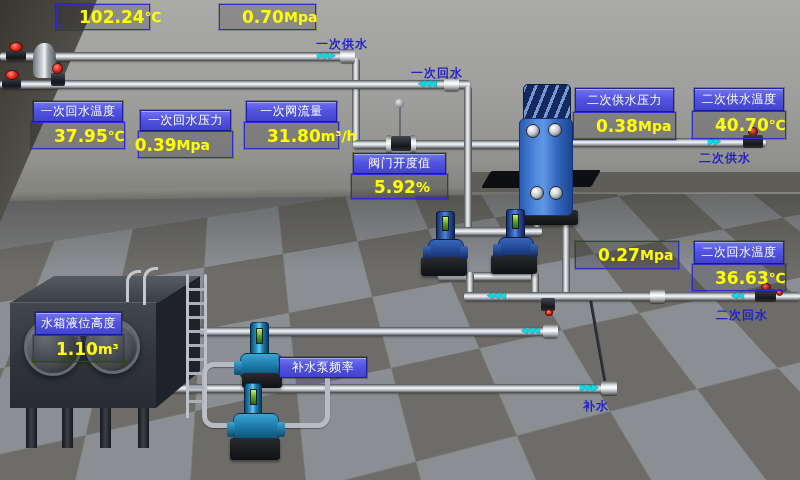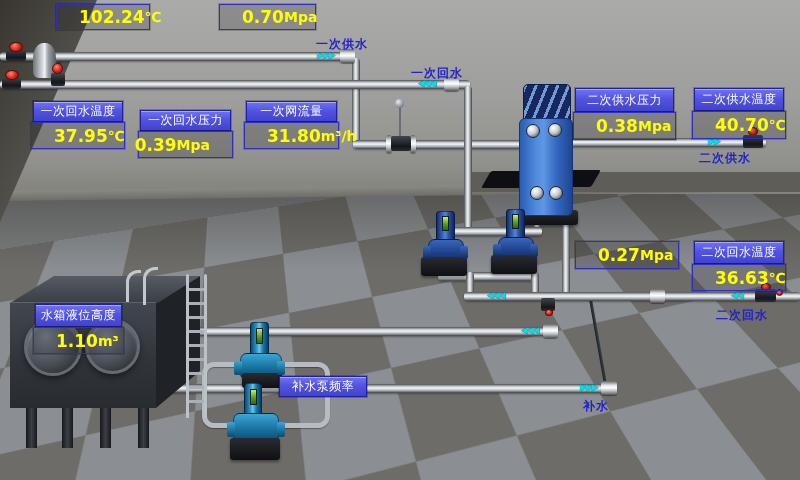--- a/index.html
+++ b/index.html
@@ -291,20 +291,27 @@
         <span class="unit">Mpa</span>
       </div>
   </div>
   <div class="sgroup" style="left:244px;top:101px;width:95px;">
     <div class="slabel">一次网流量</div>
     <div class="svalue" style="height:27px;">
         <span class="num">31.80</span>
         <span class="unit">m³/h</span>
       </div>
   </div>
+  <div class="sgroup" style="left:351px;top:153px;width:97px;">
+    <div class="slabel">阀门开度值</div>
+    <div class="svalue" style="height:25px;">
+        <span class="num">5.92</span>
+        <span class="unit">%</span>
+      </div>
+  </div>
   <div class="sgroup" style="left:573px;top:88px;width:103px;">
     <div class="slabel" style="height:24px;">二次供水压力</div>
     <div class="svalue" style="height:28px;">
         <span class="num">0.38</span>
         <span class="unit">Mpa</span>
       </div>
   </div>
   <div class="sgroup" style="left:692px;top:88px;width:94px;">
     <div class="slabel" style="height:23px;">二次供水温度</div>
     <div class="svalue" style="height:28px;">
@@ -318,28 +325,28 @@
         <span class="unit">Mpa</span>
       </div>
   </div>
   <div class="sgroup" style="left:692px;top:241px;width:94px;">
     <div class="slabel" style="height:23px;">二次回水温度</div>
     <div class="svalue" style="height:27px;">
         <span class="num">36.63</span>
         <span class="unit">℃</span>
       </div>
   </div>
-  <div class="sgroup" style="left:33px;top:304px;width:91px;">
+  <div class="sgroup" style="left:33px;top:312px;width:91px;">
     <div class="slabel" style="height:23px;">水箱液位高度</div>
     <div class="svalue" style="height:27px;">
         <span class="num">1.10</span>
         <span class="unit">m³</span>
       </div>
   </div>
-  <div class="sgroup" style="left:277px;top:376px;width:92px;">
+  <div class="sgroup" style="left:277px;top:357px;width:92px;">
     <div class="slabel">补水泵频率</div>
   </div>
 
   <div class="pipelabel" style="left:316px;top:36px;">一次供水</div>
   <div class="pipelabel" style="left:411px;top:65px;">一次回水</div>
   <div class="pipelabel" style="left:699px;top:150px;">二次供水</div>
   <div class="pipelabel" style="left:716px;top:307px;">二次回水</div>
   <div class="pipelabel" style="left:583px;top:398px;">补水</div>
 
 </div>

